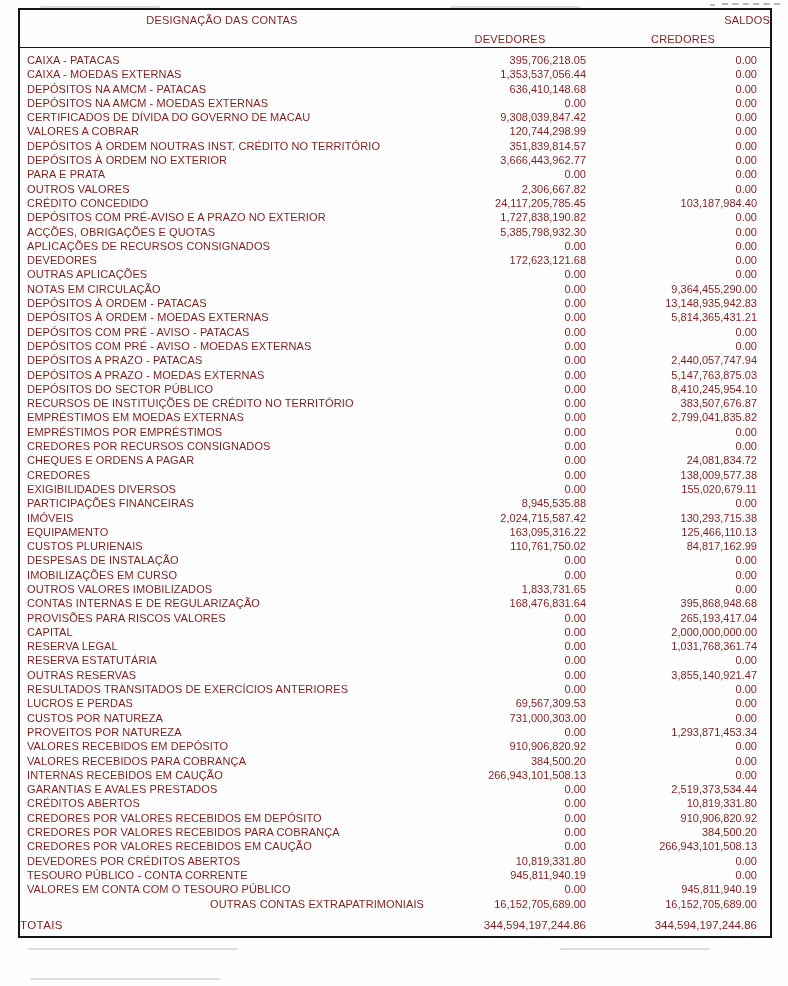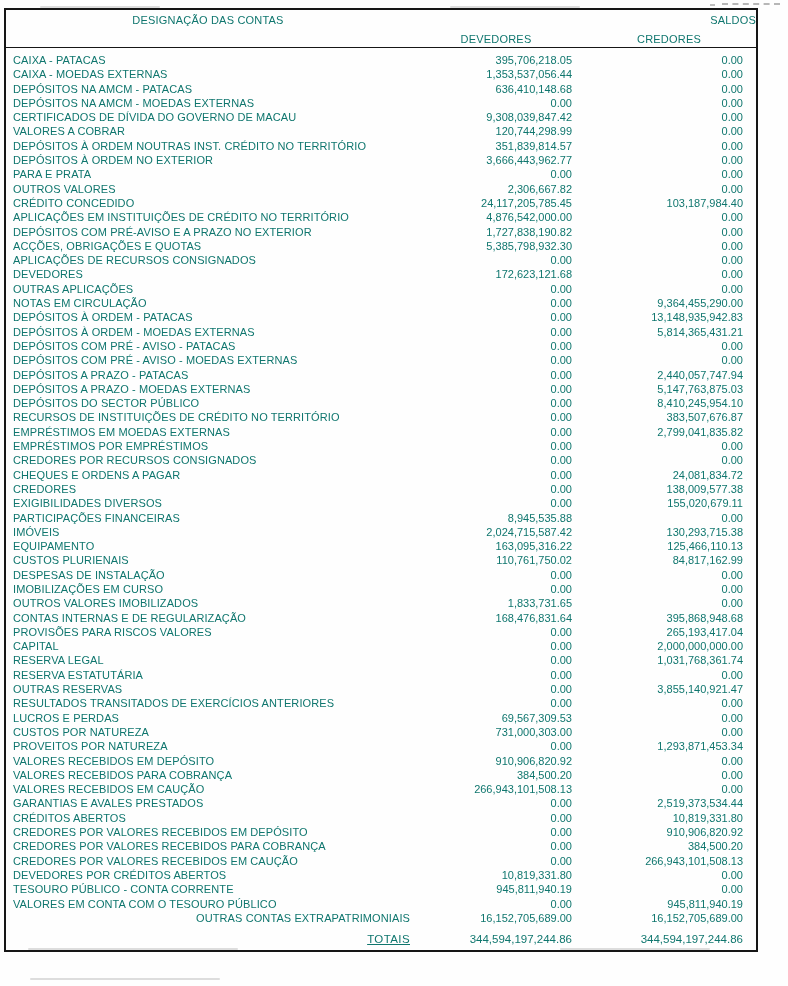--- a/index.html
+++ b/index.html
@@ -28,25 +28,25 @@
     width: 5px; height: 2px; background: #a5a5a5;
   }
   .smudge { position: absolute; background: #b5b5b5; opacity: .45; border-radius: 2px; }
   .smudge.s1 { left: 40px;  top: 6px;  width: 120px; height: 2px; }
   .smudge.s2 { left: 450px; top: 6px;  width: 130px; height: 2px; }
   .smudge.s3 { left: 28px;  top: 948px; width: 210px; height: 2px; }
   .smudge.s4 { left: 560px; top: 948px; width: 150px; height: 2px; }
   .smudge.s5 { left: 30px;  top: 978px; width: 190px; height: 2px; }
 
   table.sheet {
-    position: absolute; left: 4px; top: 8px;
+    position: absolute; left: 18px; top: 8px;
     width: 752px;
     border-collapse: collapse;
     table-layout: fixed;
-    color: #0f766e;
+    color: #7f1d1d;
   }
   table.sheet, table.sheet th, table.sheet td { border: 0 solid #161616; }
   table.sheet { border-width: 2px; }
 
   col.col-name { width: 405px; }
   col.col-dev  { width: 172px; }
   col.col-cred { width: 175px; }
 
   th {
     font-weight: normal;
@@ -75,21 +75,21 @@
   .c-name { padding-left: 7px; border-right-width: 1.5px; letter-spacing: .1px; }
   .num    { text-align: right; font-variant-numeric: tabular-nums; }
   .c-dev  { padding-right: 10px; border-right-width: 1.5px; }
   .c-cred { padding-right: 13px; }
 
   tfoot td {
     border-top-width: 2px;
     height: 22px;
     font-size: 11.5px;
   }
-  tfoot .t-label { text-align: right; border-right-width: 1.5px; letter-spacing: .4px; text-decoration: underline; }
+  tfoot .t-label { text-align: left; border-right-width: 1.5px; letter-spacing: .4px; }
   tfoot .t-dev   { padding-right: 10px; border-right-width: 1.5px; }
   tfoot .t-cred  { padding-right: 13px; }
 </style>
 </head>
 <body>
 
 <div class="page">
 
   <div class="artifact-top-right"></div>
   <div class="smudge s1"></div>
@@ -165,25 +165,20 @@
     <td class="c-name">OUTROS VALORES</td>
     <td class="c-dev num">2,306,667.82</td>
     <td class="c-cred num">0.00</td>
   </tr>
         <tr class="body-row">
     <td class="c-name">CRÉDITO CONCEDIDO</td>
     <td class="c-dev num">24,117,205,785.45</td>
     <td class="c-cred num">103,187,984.40</td>
   </tr>
         <tr class="body-row">
-    <td class="c-name">APLICAÇÕES EM INSTITUIÇÕES DE CRÉDITO NO TERRITÓRIO</td>
-    <td class="c-dev num">4,876,542,000.00</td>
-    <td class="c-cred num">0.00</td>
-  </tr>
-        <tr class="body-row">
     <td class="c-name">DEPÓSITOS COM PRÉ-AVISO E A PRAZO NO EXTERIOR</td>
     <td class="c-dev num">1,727,838,190.82</td>
     <td class="c-cred num">0.00</td>
   </tr>
         <tr class="body-row">
     <td class="c-name">ACÇÕES, OBRIGAÇÕES E QUOTAS</td>
     <td class="c-dev num">5,385,798,932.30</td>
     <td class="c-cred num">0.00</td>
   </tr>
         <tr class="body-row">
@@ -365,21 +360,21 @@
     <td class="c-name">VALORES RECEBIDOS EM DEPÓSITO</td>
     <td class="c-dev num">910,906,820.92</td>
     <td class="c-cred num">0.00</td>
   </tr>
         <tr class="body-row">
     <td class="c-name">VALORES RECEBIDOS PARA COBRANÇA</td>
     <td class="c-dev num">384,500.20</td>
     <td class="c-cred num">0.00</td>
   </tr>
         <tr class="body-row">
-    <td class="c-name">VALORES RECEBIDOS EM CAUÇÃO</td>
+    <td class="c-name">INTERNAS RECEBIDOS EM CAUÇÃO</td>
     <td class="c-dev num">266,943,101,508.13</td>
     <td class="c-cred num">0.00</td>
   </tr>
         <tr class="body-row">
     <td class="c-name">GARANTIAS E AVALES PRESTADOS</td>
     <td class="c-dev num">0.00</td>
     <td class="c-cred num">2,519,373,534.44</td>
   </tr>
         <tr class="body-row">
     <td class="c-name">CRÉDITOS ABERTOS</td>

